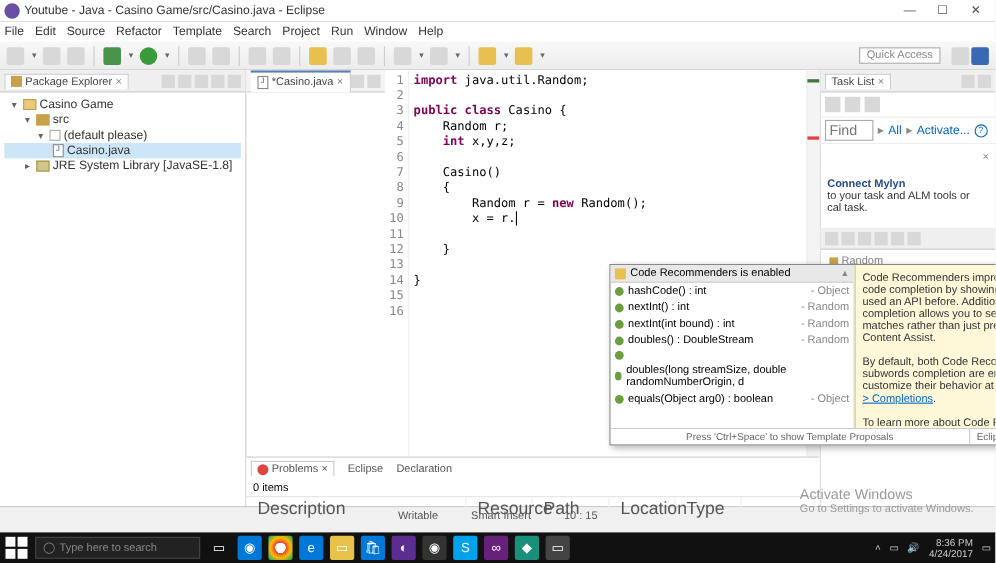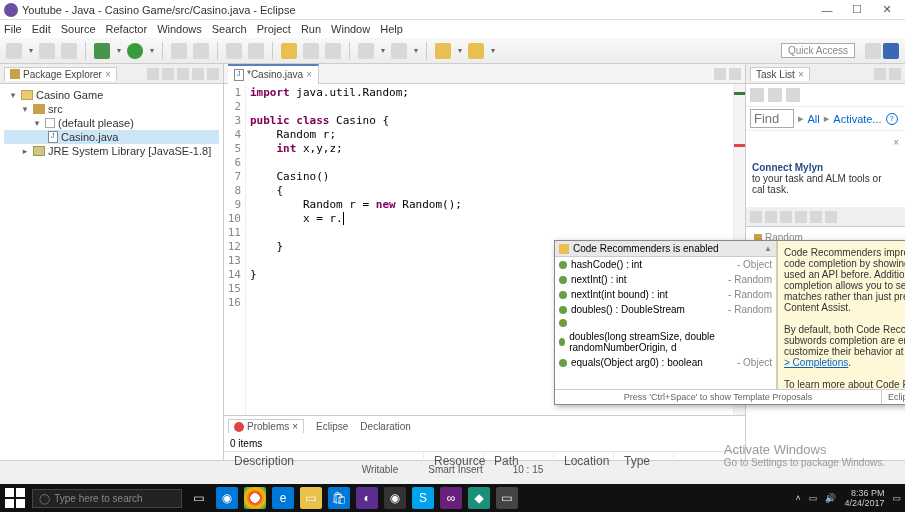--- a/index.html
+++ b/index.html
@@ -15,21 +15,21 @@
 
 .toolbar { height: 26px; background: linear-gradient(#f8f8f8,#ececec); border-bottom: 1px solid #ccc; display: flex; align-items: center; padding: 0 6px; gap: 6px; }
 .toolbar .tb { width: 16px; height: 16px; background:#d8d8d8; border-radius:2px; display:inline-block; }
 .toolbar .sep { width:1px; height:18px; background:#ccc; margin:0 2px; }
 .toolbar .dd { font-size:8px; color:#666; margin-left:1px; }
 .quick-access { margin-left:auto; border:1px solid #aaa; padding:1px 6px; font-size:10px; color:#888; background:#fff; }
 .persp { display:flex; gap:2px; margin-left:4px; }
 
 .workbench { display:flex; height: 396px; background:#fff; }
 .leftcol { width: 224px; border-right:1px solid #ccc; display:flex; flex-direction:column; }
-.midcol { flex:1; display:flex; flex-direction:column; position:relative; }
+.midcol { flex:1; display:flex; flex-direction:row; position:relative; }
 .rightcol { width: 160px; border-left:1px solid #ccc; display:flex; flex-direction:column; }
 
 .viewtab { height:20px; background:#efefef; border-bottom:1px solid #ccc; display:flex; align-items:center; padding:0 4px; gap:0; font-size:10px; color:#444; }
 .viewtab .tabtitle { background:#fff; border:1px solid #ccc; border-bottom:none; padding:1px 5px; display:flex; align-items:center; gap:3px; }
 .viewtab .close { color:#888; font-size:10px; }
 .viewtab .vicons { margin-left:auto; display:flex; gap:3px; }
 .vicons .vi { width:12px; height:12px; background:#d8d8d8; }
 
 .tree { padding:4px 4px; font-size:11px; color:#333; }
 .tree .node { display:flex; align-items:center; gap:3px; padding:1px 0 1px 4px; }
@@ -67,21 +67,21 @@
 
 .mylyn { padding:6px; font-size:10px; color:#333; }
 .mylyn .mtitle { color:#264a8a; font-weight:bold;margin-top:25px; }
 .mylyn .close2 { float:right; color:#888; }
 .findbox { border:1px solid #aaa; padding:1px 3px; font-size:13px; width:44px; color:#888; }
 
 .bottom { height: 45px; border-top:1px solid #ccc; background:#fff; }
 .bottomtabs { height:20px; display:flex; align-items:center; padding:0 4px; gap:12px; font-size:10px; }
 .bottomtabs .btab { display:flex; align-items:center; gap:3px; color:#555; }
 .bottomtabs .btab.active { background:#fff; border:1px solid #ccc; border-bottom:none; padding:1px 5px; }
-.probtable { display:flex; font-size:12px; color:#555; border-top:1px solid #e4e4e4; }
+.probtable { display:flex; font-size:16px; color:#555; border-top:1px solid #e4e4e4; }
 .probtable .col { padding:2px 10px; border-right:1px solid #eee; }
 
 .statusbar { height:18px; background:#f0f0f0; border-top:1px solid #ccc; display:flex; align-items:center; gap:30px; padding:0 10px; font-size:10px; color:#555; }
 .statusbar .spacer { flex:1; }
 
 .activate-win { position:absolute; right:20px; bottom:44px; color:#9a9a9a; font-size:13px; text-align:left; z-index:5; }
 .activate-win .aw2 { font-size:10px; }
 
 .taskbar { position:absolute; bottom:0; left:0; right:0; height:28px; background:#111; display:flex; align-items:center; padding:0 4px; gap:6px; }
 .taskbar .winlogo { width:22px; height:22px; display:flex; flex-wrap:wrap; }
@@ -102,21 +102,21 @@
     <span class="winbtn">☐</span>
     <span class="winbtn">✕</span>
   </div>
 </div>
 
 <div class="menubar">
   <span>File</span>
   <span>Edit</span>
   <span>Source</span>
   <span>Refactor</span>
-  <span>Windows</span>
+  <span>Template</span>
   <span>Search</span>
   <span>Project</span>
   <span>Run</span>
   <span>Window</span>
   <span>Help</span>
 </div>
 
 <div class="toolbar">
   <span class="tb"></span>
     <span class="dd">▾</span>
@@ -405,21 +405,21 @@
 <div class="statusbar">
   <span class="spacer"></span>
   <span>Writable</span>
   <span>Smart Insert</span>
   <span>10 : 15</span>
   <span class="spacer"></span>
 </div>
 
 <div class="activate-win">
   <div>Activate Windows</div>
-  <div class="aw2">Go to Settings to package Windows.</div>
+  <div class="aw2">Go to Settings to activate Windows.</div>
 </div>
 
 <div class="taskbar">
   <div class="winlogo">
       <div></div>
       <div></div>
       <div></div>
       <div></div>
     </div>
   <div class="searchbox">

